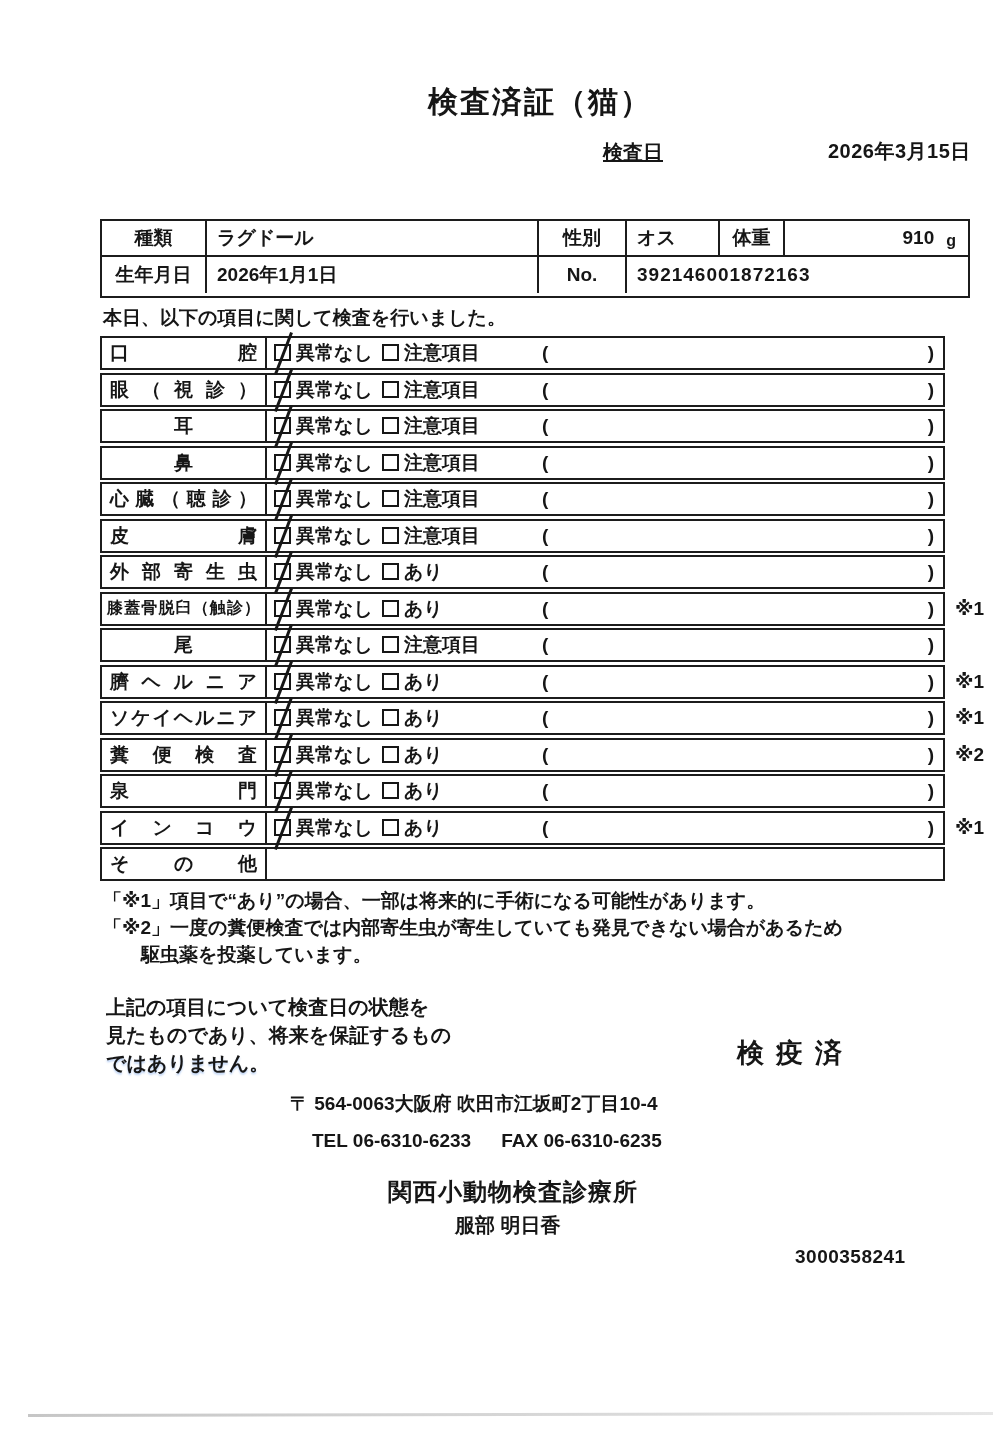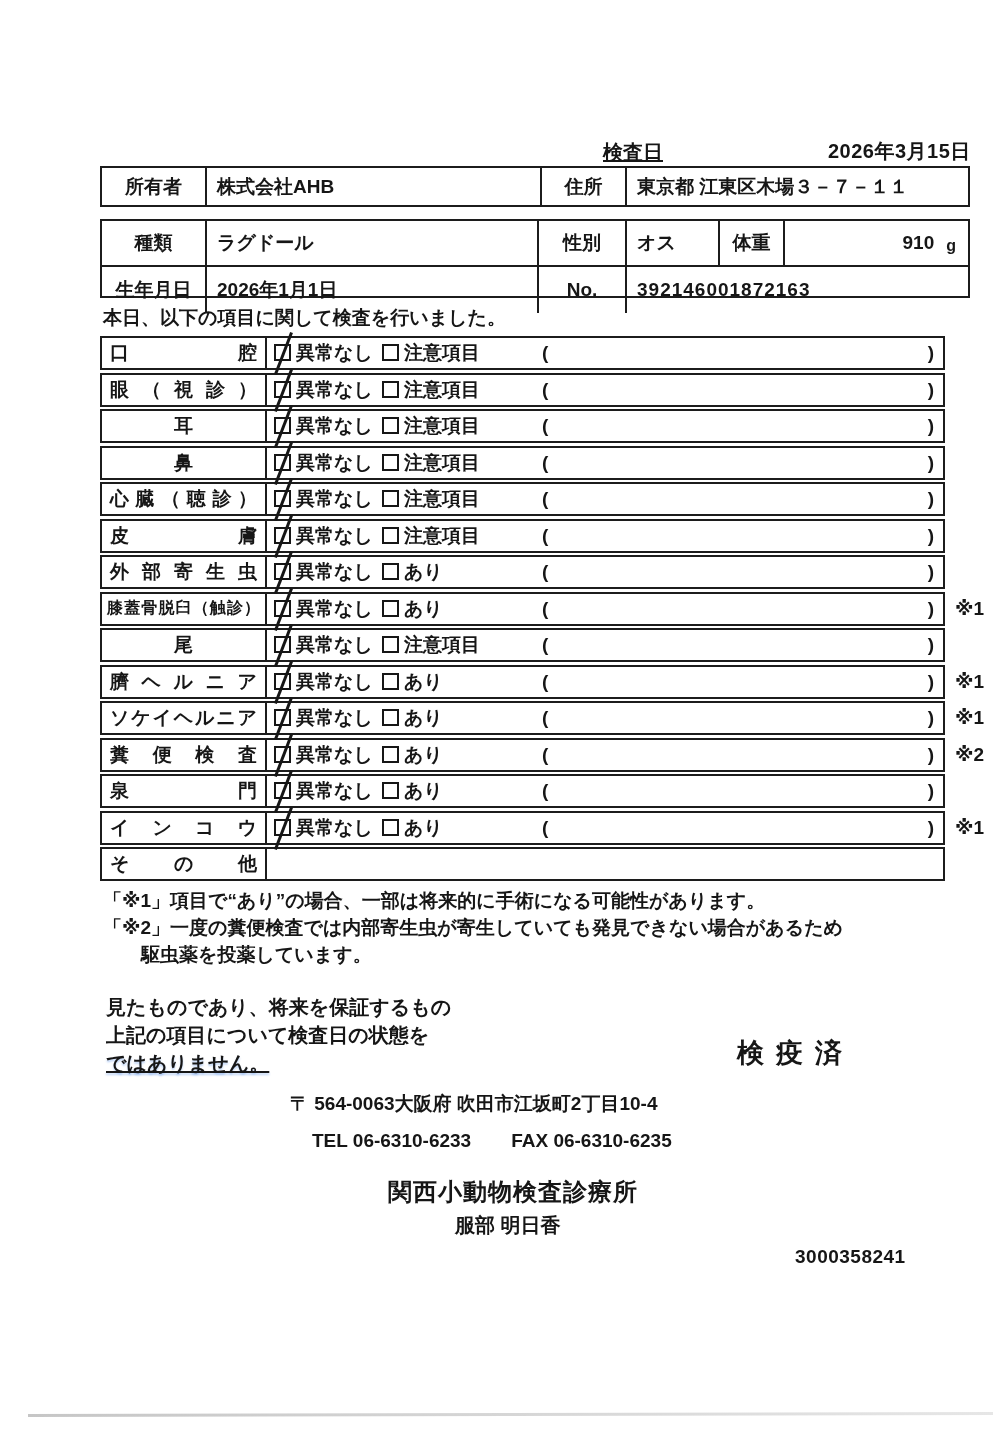--- a/index.html
+++ b/index.html
@@ -40,21 +40,21 @@
     display: flex; align-items: center;
     padding: 0 10px;
     overflow: hidden;
     white-space: nowrap;
   }
   .cell.last { border-right: none; }
   .cell.lab { justify-content: center; padding: 0 4px; }
   .owner-tbl { top: 166px; height: 41px; }
   .owner-tbl .trow { height: 37px; }
   .pet-tbl { top: 219px; height: 79px; }
-  .pet-tbl .trow { height: 46px; }
+  .pet-tbl .trow { height: 36px; }
   .pet-tbl .trow.first { border-bottom: 2px solid #1c1c1c; }
   .w-owner-lab { width: 105px; }
   .w-owner-val { width: 335px; }
   .w-addr-lab  { width: 85px; }
   .w-sp-lab { width: 105px; }
   .w-sp-val { width: 332px; }
   .w-sex-lab { width: 88px; }
   .w-sex-val { width: 93px; }
   .w-wt-lab { width: 65px; padding: 0 4px; }
   .w-wt-val { flex: 1; justify-content: flex-end; padding-right: 12px; gap: 12px; }
@@ -107,52 +107,45 @@
     z-index: 3;
   }
 
   
   .fn1 { position: absolute; left: 103px; top: 888px; font-size: 19px; }
   .fn2 { position: absolute; left: 103px; top: 915px; font-size: 19px; }
   .fn3 { position: absolute; left: 141px; top: 942px; font-size: 19px; }
 
   
   .disclaimer { position: absolute; left: 106px; top: 993px; font-size: 20px; line-height: 28px; }
-  .disclaimer .l3 { text-shadow: 0 2px 2px rgba(110,160,235,.45); text-decoration: underline; }
+  .disclaimer .l3 { text-shadow: 0 2px 2px rgba(110,160,235,.45); }
   .stamp { position: absolute; left: 737px; top: 1035px; font-size: 27px; letter-spacing: 12px; font-weight: 700; }
   .addr-line { position: absolute; left: 290px; top: 1091px; font-size: 19px; display: flex; }
-  .tel-line { position: absolute; left: 312px; top: 1130px; font-size: 19px; display: flex; gap: 40px; }
+  .tel-line { position: absolute; left: 312px; top: 1130px; font-size: 19px; display: flex; gap: 30px; }
   .clinic-name { position: absolute; left: 356px; top: 1176px; font-size: 24px; font-weight: 700; letter-spacing: 1px; padding-left: 32px; }
   .vet-name { position: absolute; left: 455px; top: 1212px; font-size: 20px; }
   .serial { position: absolute; left: 795px; top: 1246px; font-size: 19px; letter-spacing: .5px; }
 
   .scan-line {
     position: absolute; left: 28px; top: 1413px;
     width: 965px; height: 2.5px;
     background: linear-gradient(to right, #c6c6c6, #e6e6e6);
     transform: rotate(-0.12deg);
   }
 </style>
 </head>
 <body>
 
 <div class="page">
 
+  <div class="title">検査済証（猫）</div>
 
   <div class="insp-label">検査日</div>
   <div class="insp-value">2026年3月15日</div>
 
-  <div class="tbl owner-tbl">
-    <div class="trow">
-      <div class="cell lab w-owner-lab">所有者</div>
-      <div class="cell w-owner-val">株式会社AHB</div>
-      <div class="cell lab w-addr-lab">住所</div>
-      <div class="cell last" style="flex:1">東京都 江東区木場３－７－１１</div>
-    </div>
-  </div>
 
   <div class="tbl pet-tbl">
     <div class="trow first">
       <div class="cell lab w-sp-lab">種類</div>
       <div class="cell w-sp-val">ラグドール</div>
       <div class="cell lab w-sex-lab">性別</div>
       <div class="cell w-sex-val">オス</div>
       <div class="cell lab w-wt-lab">体重</div>
       <div class="cell last w-wt-val">
         <span>910</span>
@@ -404,22 +397,22 @@
           <span>他</span>
         </div>
       </div>
     </div>
 
   <div class="fn1">「※1」項目で“あり”の場合、一部は将来的に手術になる可能性があります。</div>
   <div class="fn2">「※2」一度の糞便検査では内部寄生虫が寄生していても発見できない場合があるため</div>
   <div class="fn3">駆虫薬を投薬しています。</div>
 
   <div class="disclaimer">
+    <div>上記の項目について検査日の状態を</div>
     <div>見たものであり、将来を保証するもの</div>
-    <div>上記の項目について検査日の状態を</div>
     <div class="l3">ではありません。</div>
   </div>
 
   <div class="stamp">検疫済</div>
 
   <div class="addr-line">
     <span>〒 564-0063</span>
     <span>大阪府 吹田市江坂町2丁目10-4</span>
   </div>
 

